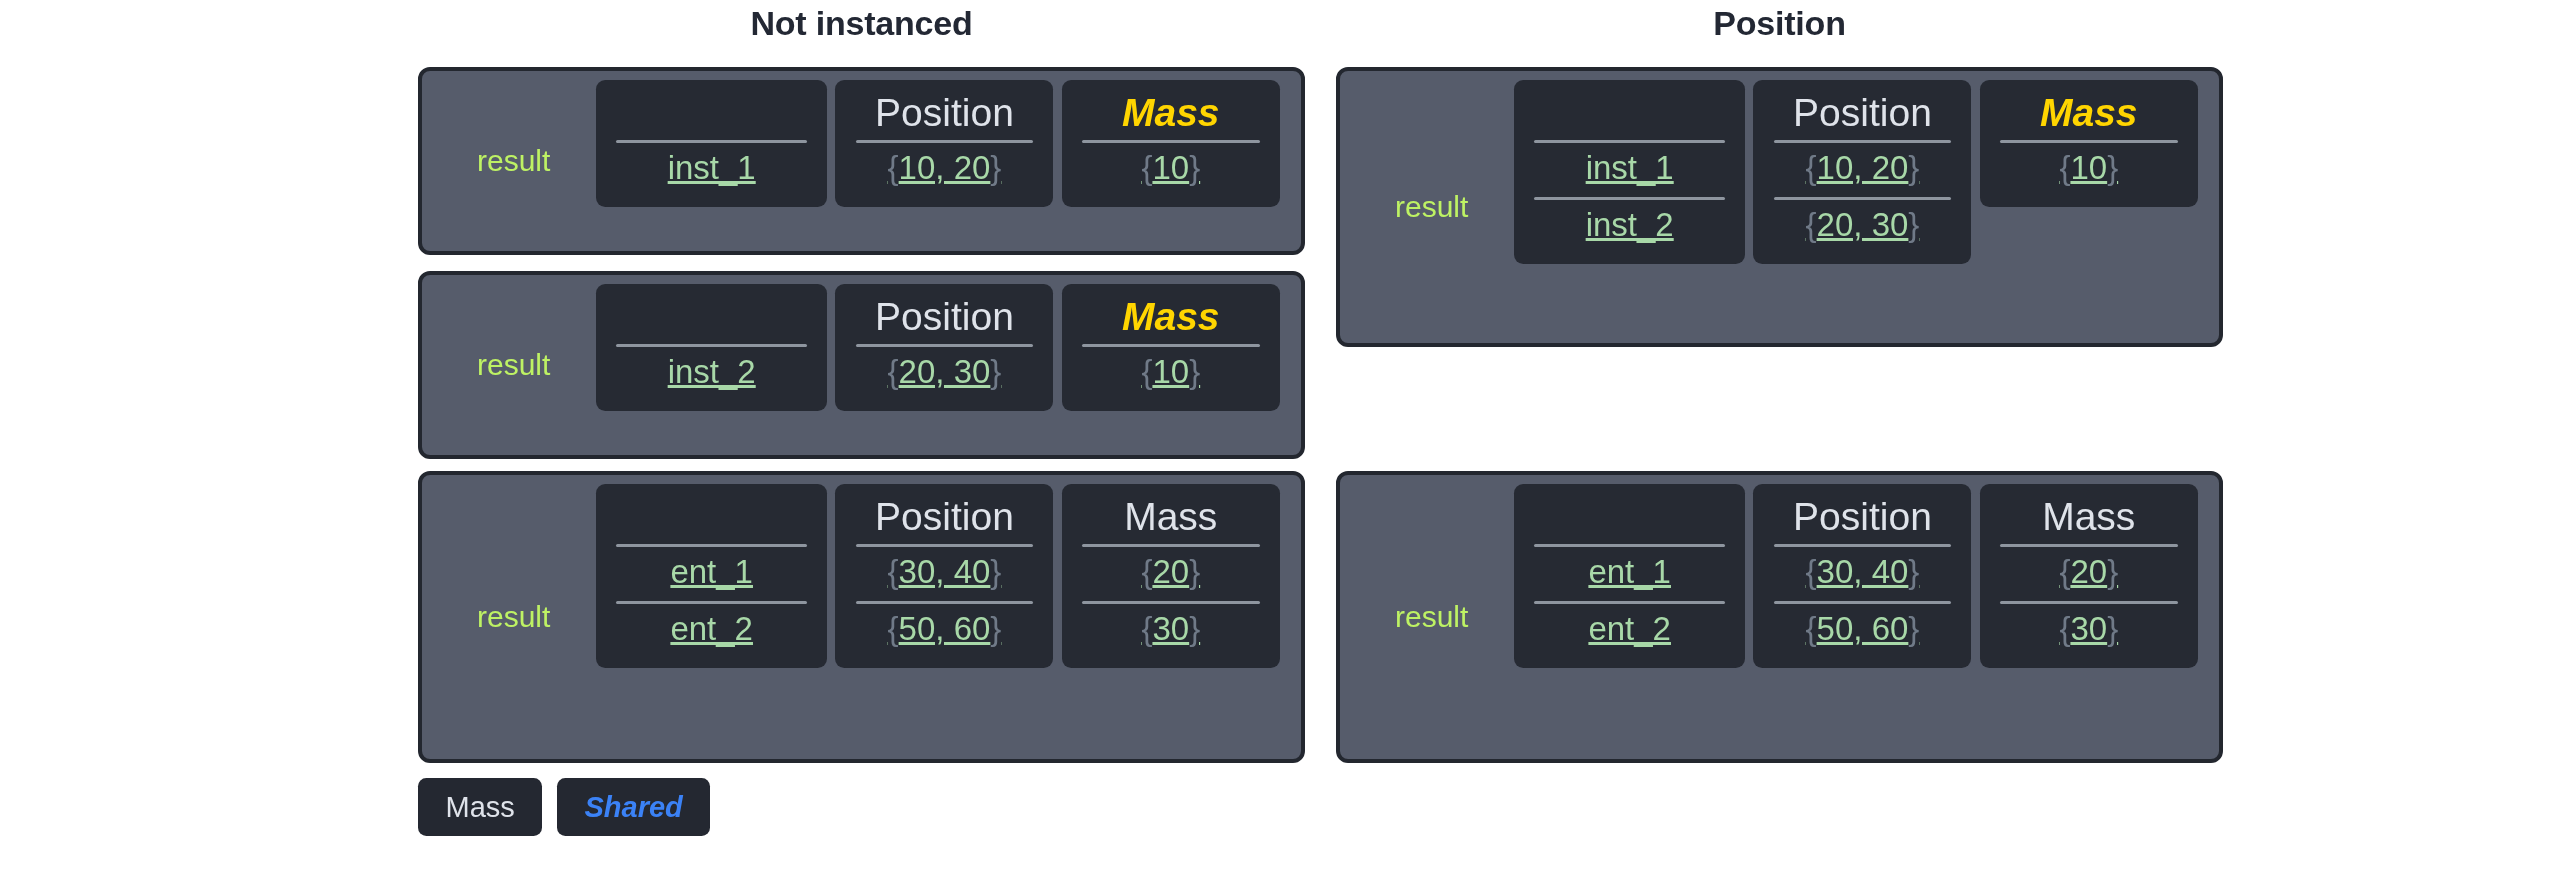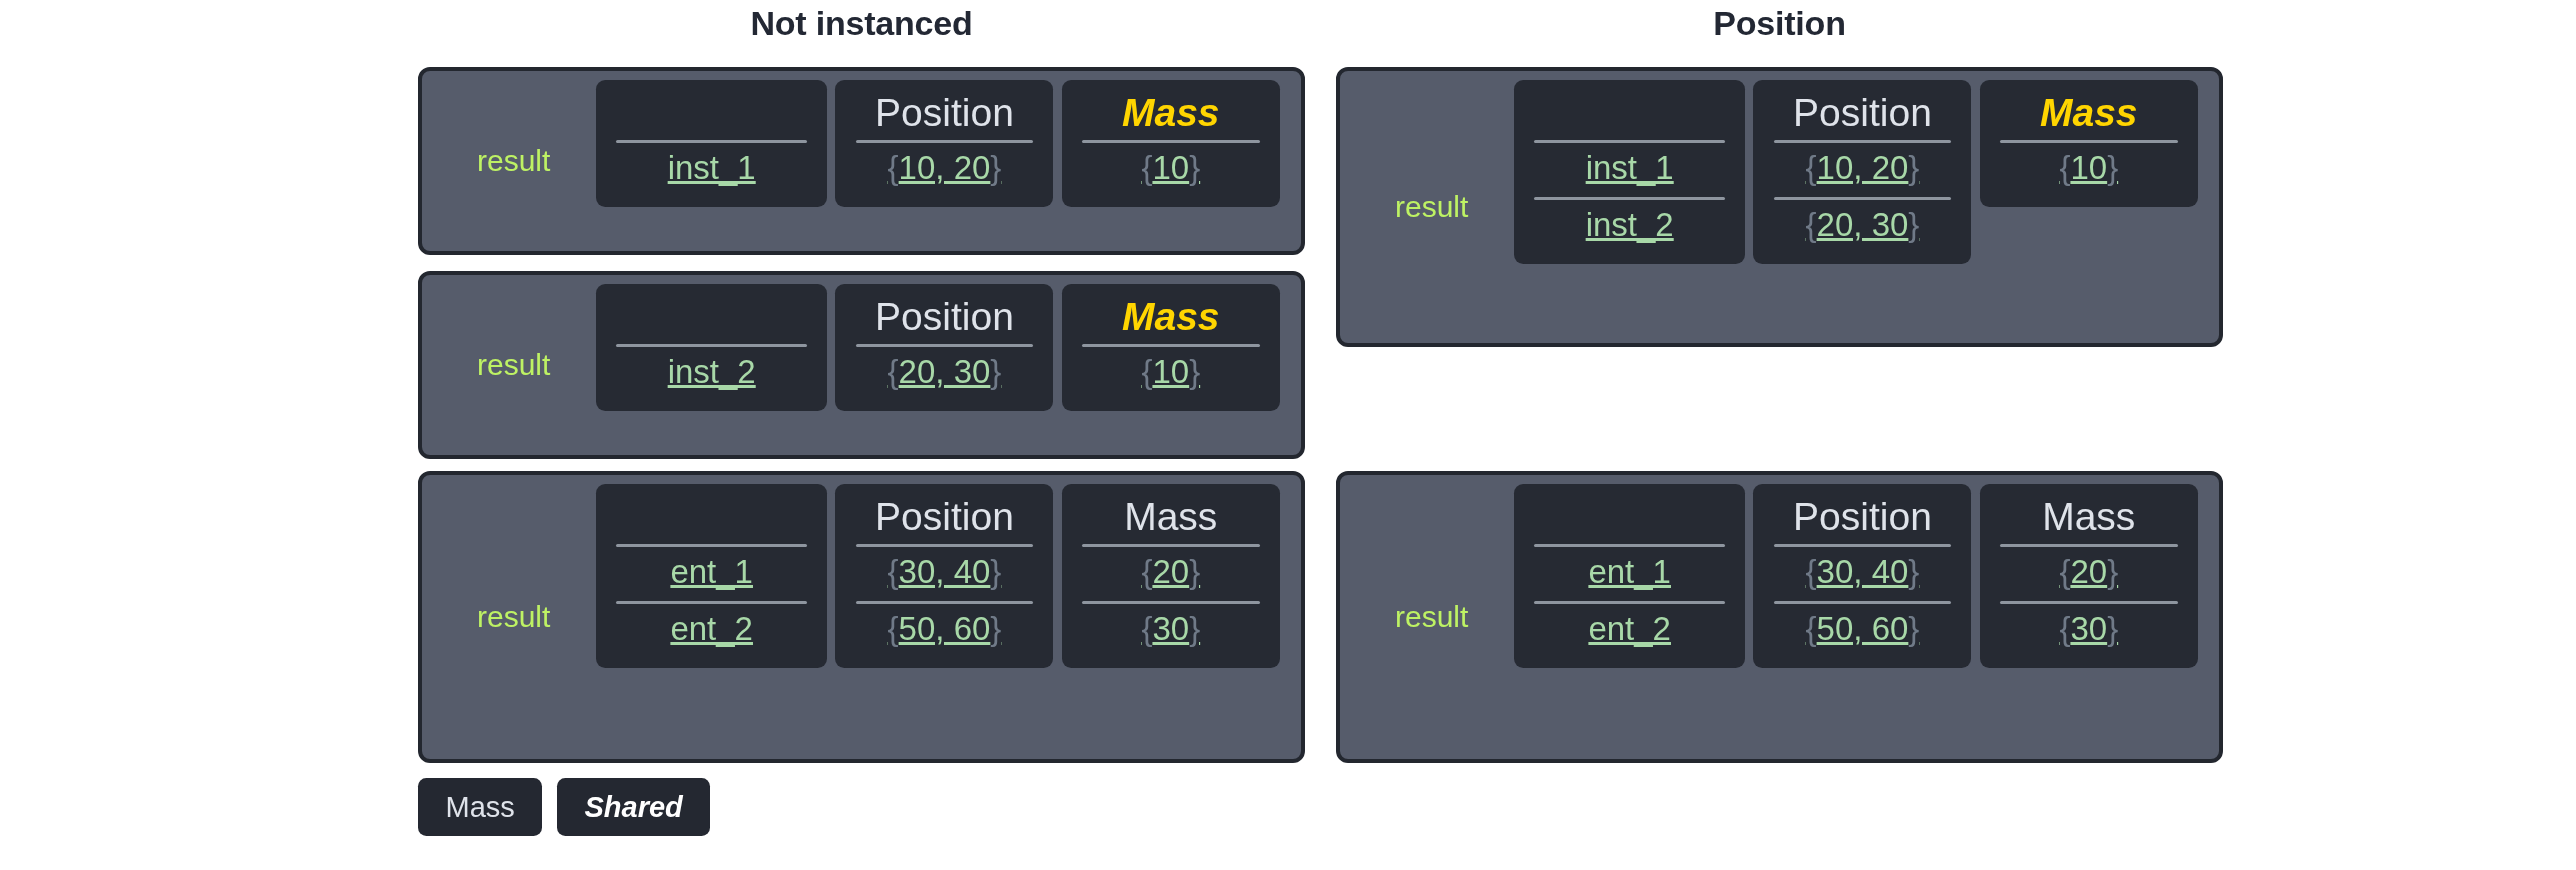--- a/index.html
+++ b/index.html
@@ -116,21 +116,21 @@
   .chip {
     background: #242831;
     border-radius: 8.3px;
     padding: 12px 27.5px;
     font-size: 29px;
     color: #dfe3ea;
     white-space: nowrap;
     line-height: 1.18;
   }
   .chip.shared {
-    color: #ffffff;
+    color: #3b82f6;
     font-style: italic;
     font-weight: bold;
   }
 </style>
 </head>
 <body>
 
 <div class="col-title" id="title-not-instanced">Not instanced</div>
 
 <div class="col-title" id="title-instanced">Position</div>

